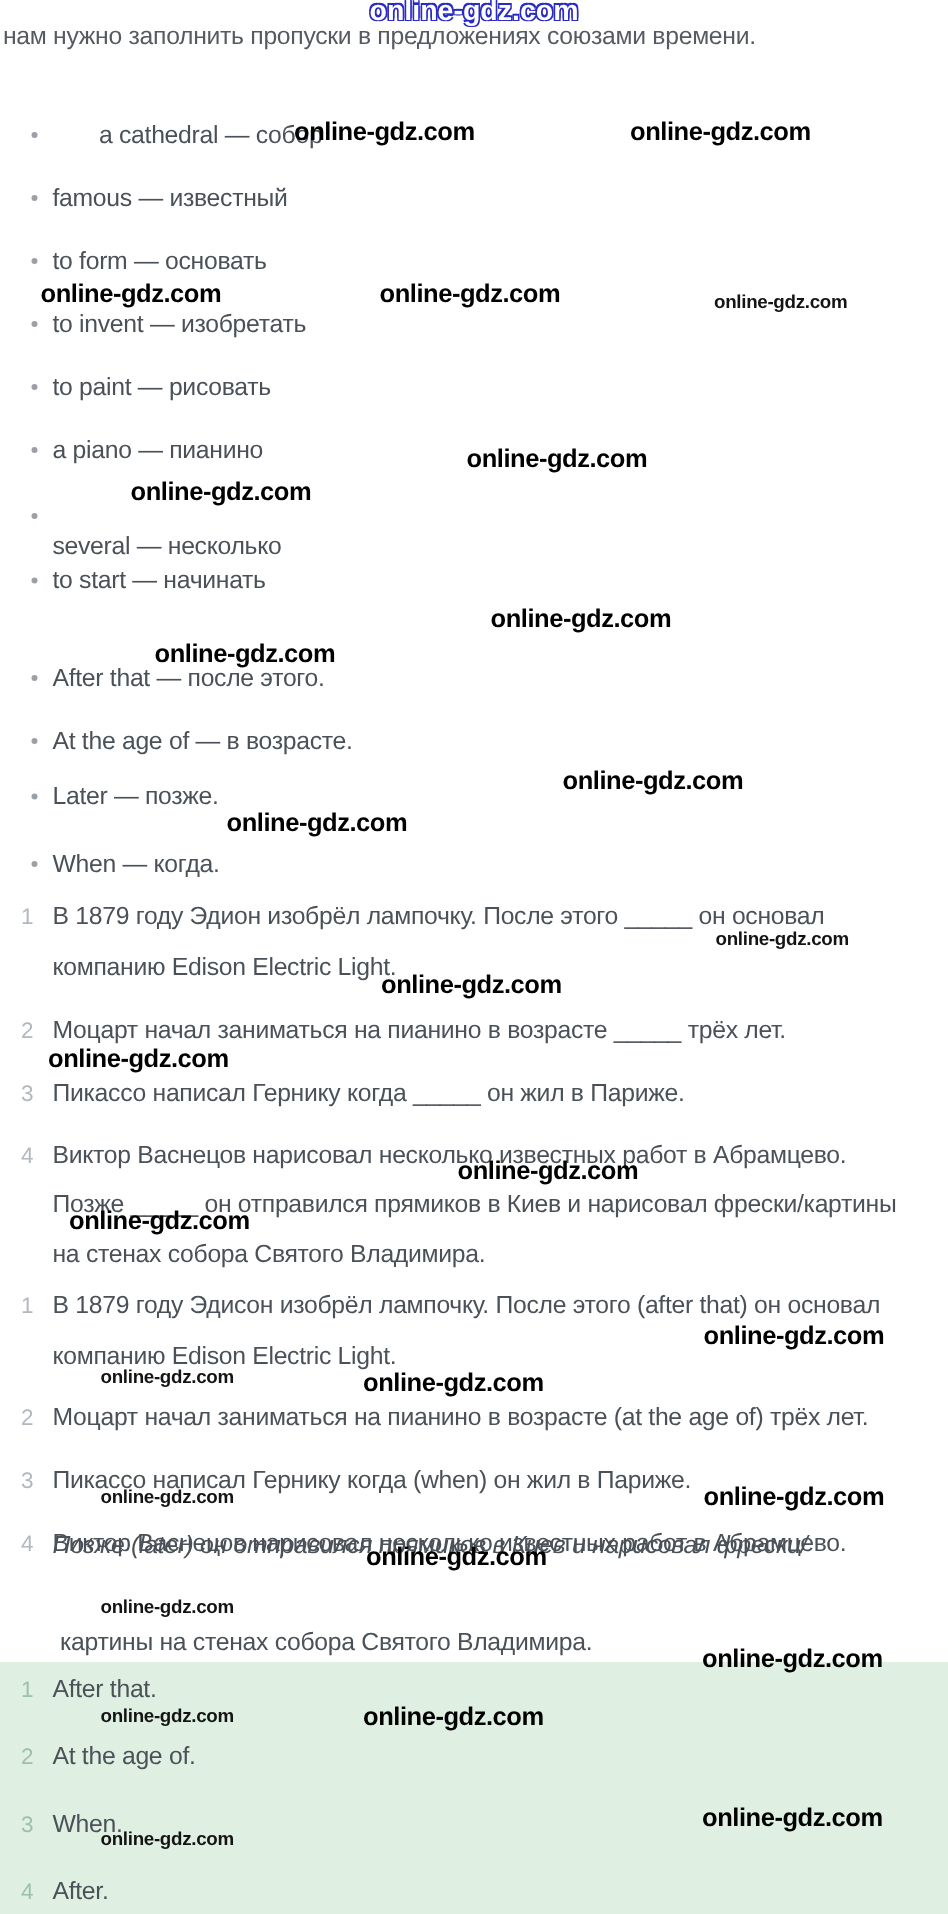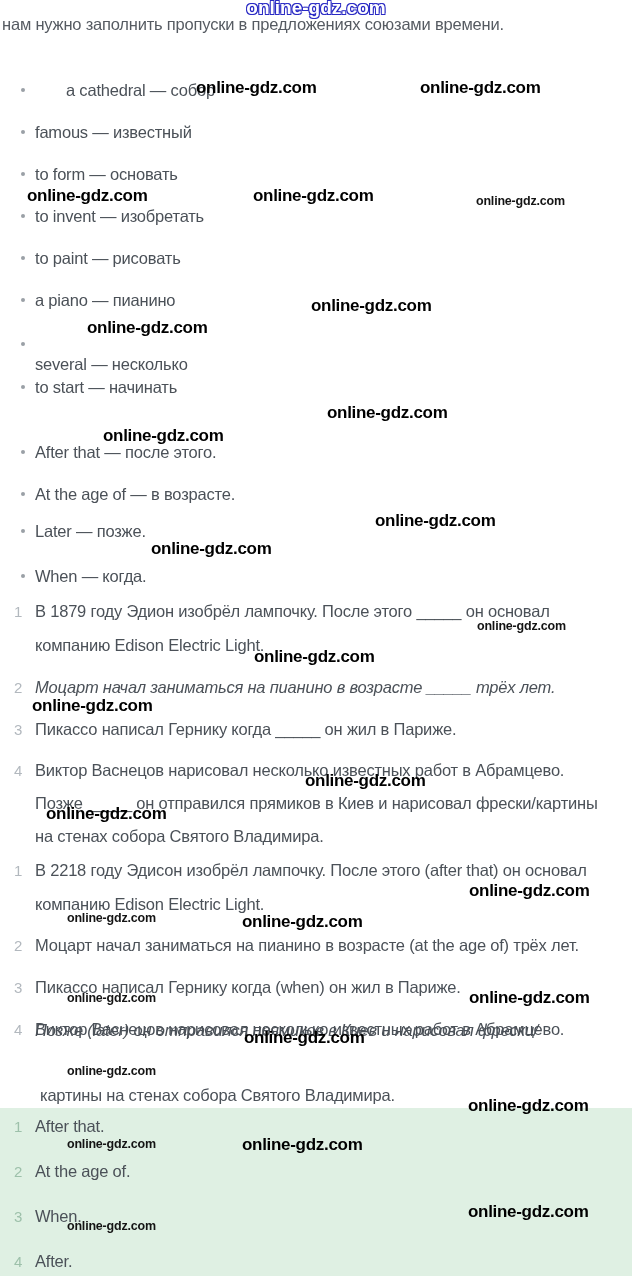--- a/index.html
+++ b/index.html
@@ -95,32 +95,32 @@
   <span class="bullet" style="left:21px;top:529px;"></span>
   <div class="txt" style="left:35px;top:521px;">Later — позже.</div>
   <span class="bullet" style="left:21px;top:574px;"></span>
   <div class="txt" style="left:35px;top:566px;">When — когда.</div>
 
   <div class="num" style="left:14px;top:602px;">1</div>
   <div class="txt" style="left:35px;top:601px;">В 1879 году Эдион изобрёл лампочку. После этого _____ он основал</div>
   <div class="txt" style="left:35px;top:635px;">компанию Edison Electric Light.</div>
 
   <div class="num" style="left:14px;top:678px;">2</div>
-  <div class="txt" style="left:35px;top:677px;font-style:italic;">Моцарт начал заниматься на пианино в возрасте _____ трёх лет.</div>
+  <div class="txt" style="left:35px;top:677px;">Моцарт начал заниматься на пианино в возрасте _____ трёх лет.</div>
 
   <div class="num" style="left:14px;top:720px;">3</div>
   <div class="txt" style="left:35px;top:719px;">Пикассо написал Гернику когда _____ он жил в Париже.</div>
 
   <div class="num" style="left:14px;top:761px;">4</div>
   <div class="txt" style="left:35px;top:760px;">Виктор Васнецов нарисовал несколько известных работ в Абрамцево.</div>
   <div class="txt" style="left:35px;top:793px;">Позже _____ он отправился прямиков в Киев и нарисовал фрески/картины</div>
   <div class="txt" style="left:35px;top:826px;">на стенах собора Святого Владимира.</div>
 
   <div class="num" style="left:14px;top:861px;">1</div>
-  <div class="txt" style="left:35px;top:860px;">В 2218 году Эдисон изобрёл лампочку. После этого (after that) он основал</div>
+  <div class="txt" style="left:35px;top:860px;">В 1879 году Эдисон изобрёл лампочку. После этого (after that) он основал</div>
   <div class="txt" style="left:35px;top:894px;">компанию Edison Electric Light.</div>
 
   <div class="num" style="left:14px;top:936px;">2</div>
   <div class="txt" style="left:35px;top:935px;">Моцарт начал заниматься на пианино в возрасте (at the age of) трёх лет.</div>
 
   <div class="num" style="left:14px;top:978px;">3</div>
   <div class="txt" style="left:35px;top:977px;">Пикассо написал Гернику когда (when) он жил в Париже.</div>
 
   <div class="num" style="left:14px;top:1020px;">4</div>
   <div class="txt" style="left:35px;top:1019px;">Виктор Васнецов нарисовал несколько известных работ в Абрамцево.</div>

